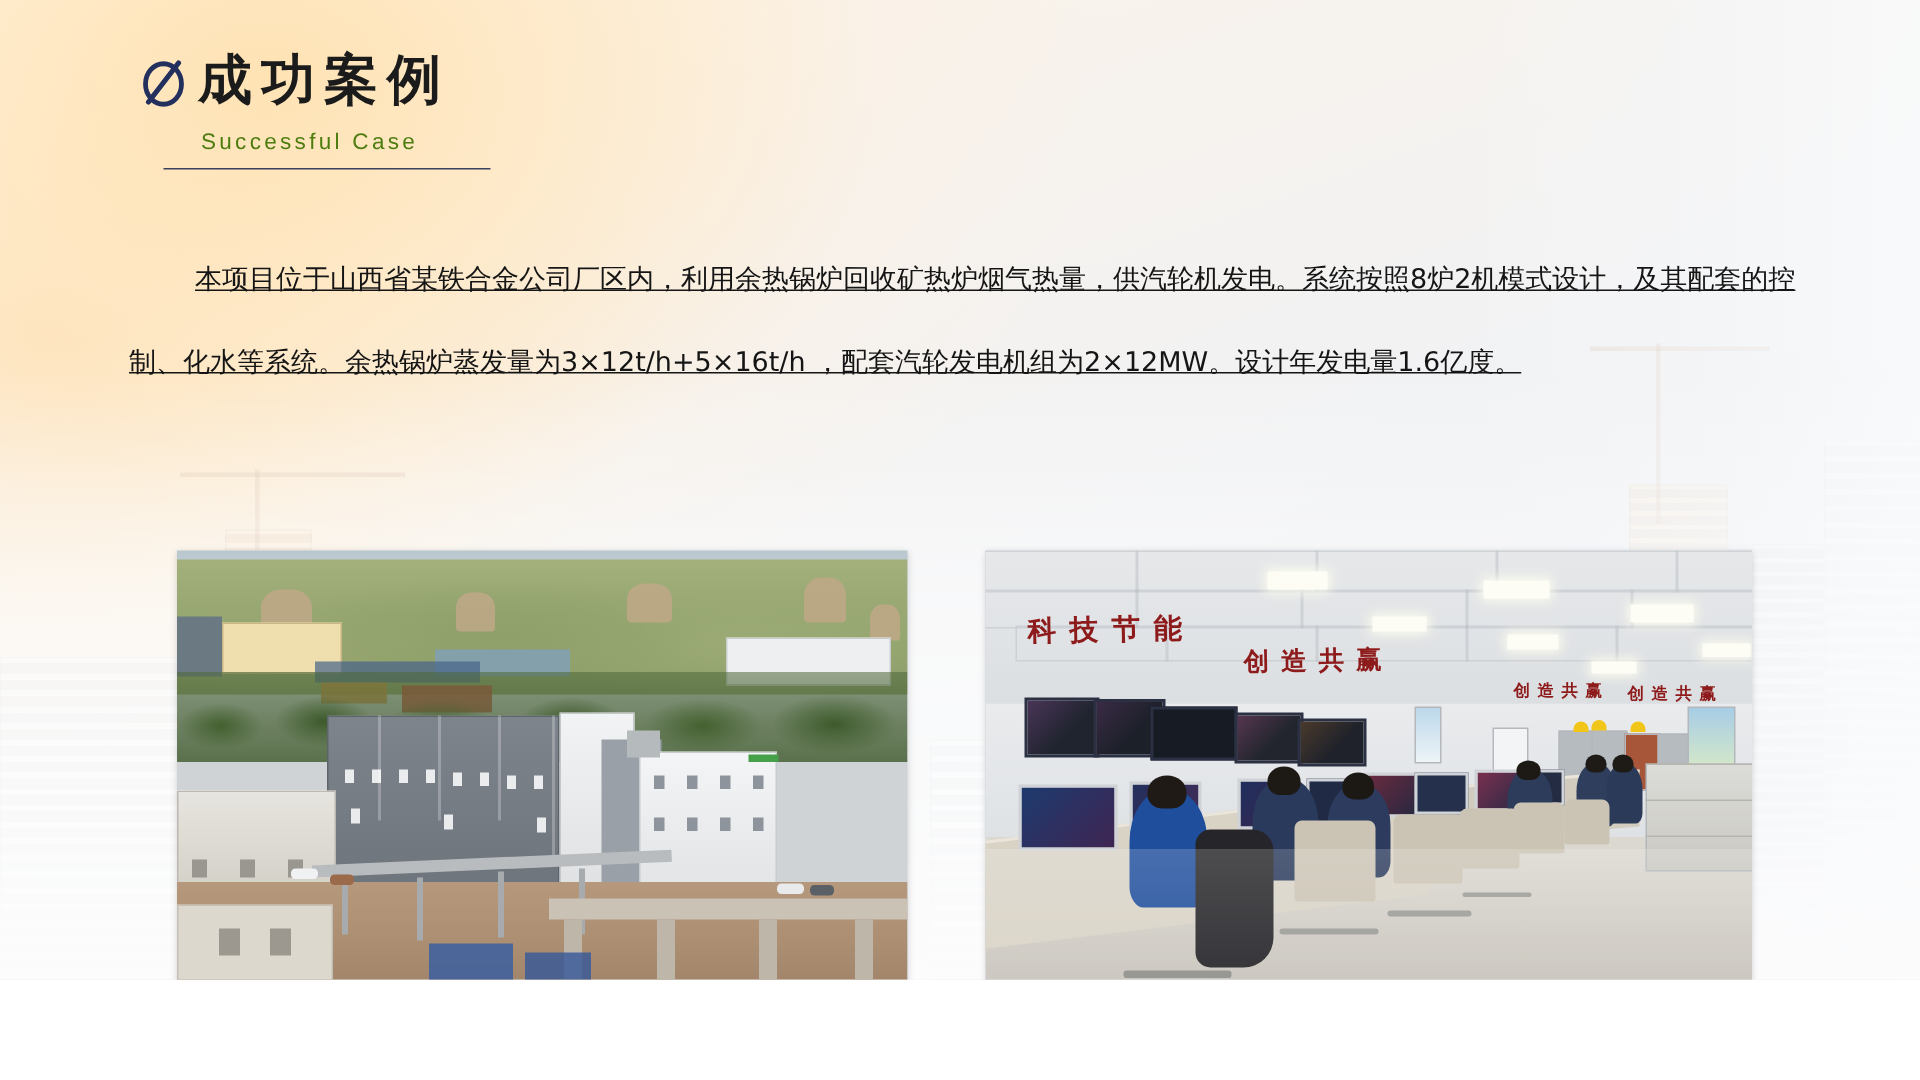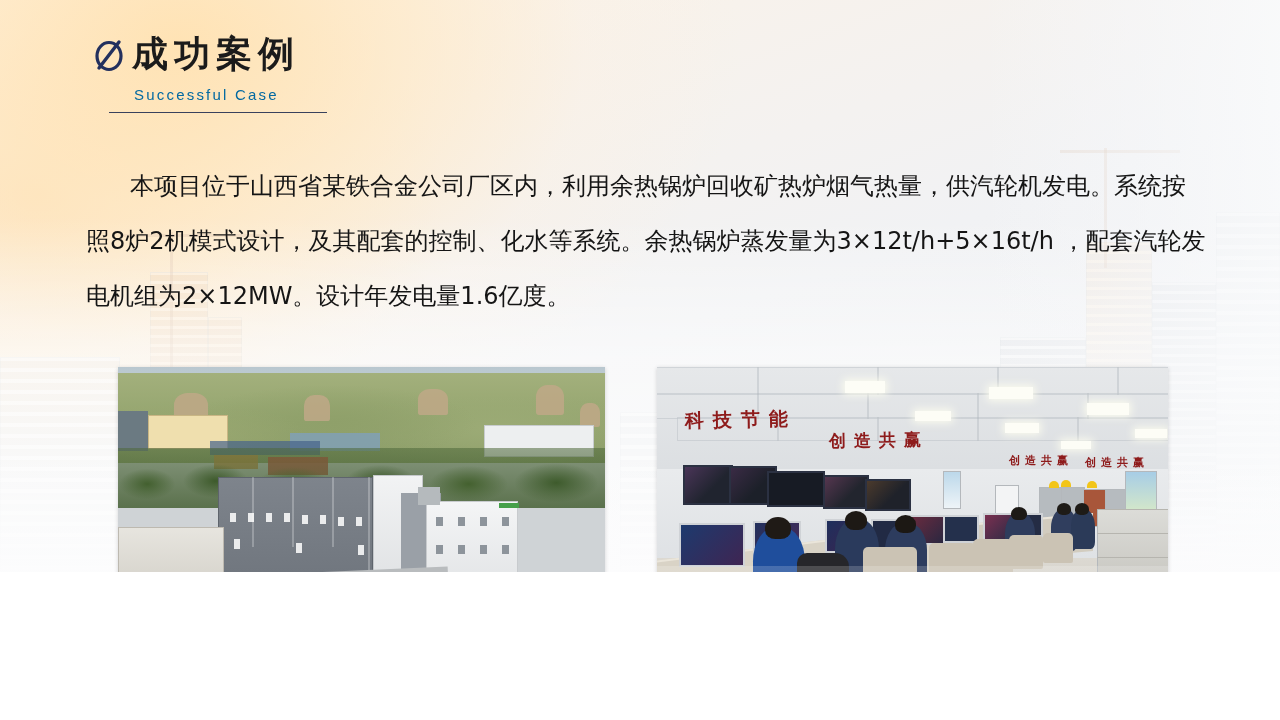--- a/index.html
+++ b/index.html
@@ -6,21 +6,21 @@
   html, body {
     margin: 0; padding: 0;
     width: 1280px; height: 720px;
     overflow: hidden;
     font-family: "Liberation Sans", "DejaVu Sans", sans-serif;
   }
 
   #slide {
     position: relative;
     width: 1280px;
-    height: 572px;
+    height: 653px;
     overflow: hidden;
     background: #f2f3f5;
   }
 
   
   .bg-sky {
     position: absolute; inset: 0;
     background:
       radial-gradient(ellipse 700px 520px at 14% 8%, rgba(255,226,178,0.95) 0%, rgba(255,233,198,0.72) 32%, rgba(252,240,225,0.35) 58%, rgba(247,247,248,0) 80%),
       radial-gradient(ellipse 520px 360px at 3% 34%, rgba(255,214,152,0.75) 0%, rgba(255,229,188,0.35) 45%, rgba(250,245,238,0) 78%),
@@ -76,21 +76,21 @@
     line-height: 1;
     white-space: nowrap;
   }
 
   .title-sub {
     margin-top: 12px;
     margin-left: 42px;
     font-family: "Liberation Sans", sans-serif;
     font-size: 15px;
     font-weight: normal;
-    color: #0369a1;
+    color: #4d7c0f;
     letter-spacing: 2.2px;
     white-space: nowrap;
   }
 
   .title-rule {
     margin-top: 9px;
     margin-left: 17px;
     width: 218px;
     height: 1px;
     background: #39415c;
@@ -122,23 +122,24 @@
     font-family: "DejaVu Sans", "Liberation Sans", sans-serif;
     color: #151515;
   }
   .para-head {
     font-size: 21px;
     line-height: 30px;
     white-space: nowrap;
   }
   .para-body {
     margin-top: 16px;
-    font-size: 24px;
+    font-size: 18px;
     line-height: 55px;
     text-indent: 44px;
+    text-decoration: underline;
   }
 
   
   .photo {
     position: absolute;
     overflow: hidden;
     background: #cfd3d6;
     box-shadow: 0 1px 4px rgba(60,60,70,0.22);
   }
   .photo-left  { left: 118px; top: 367px; width: 487px; height: 299px; }

